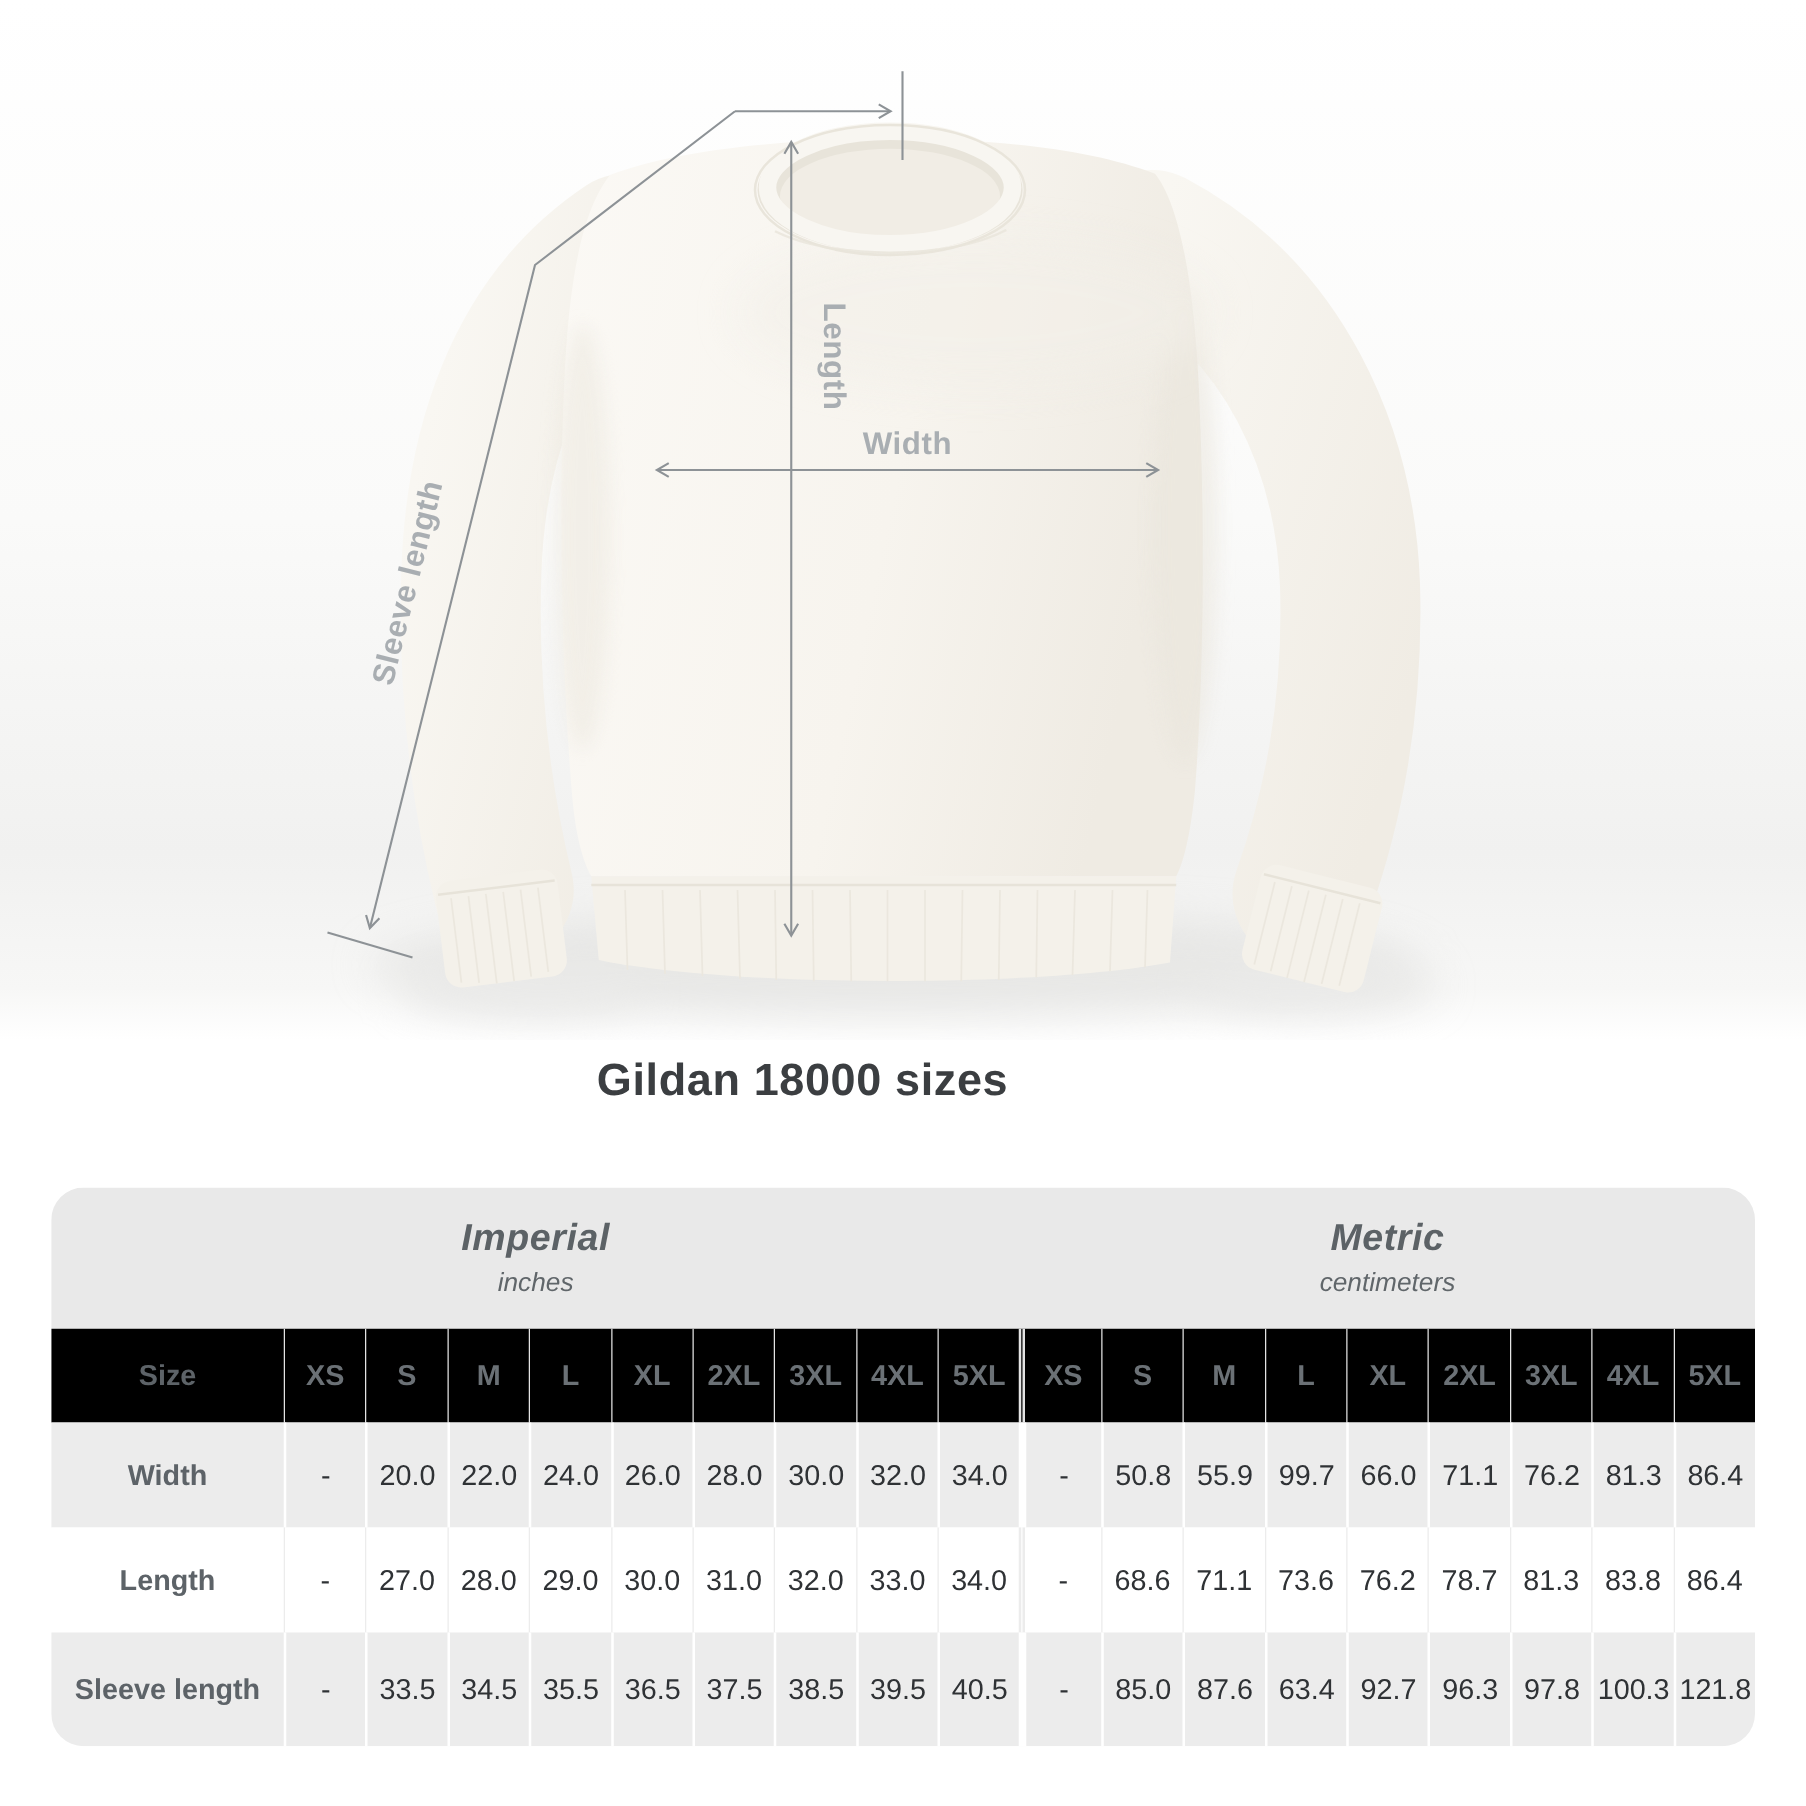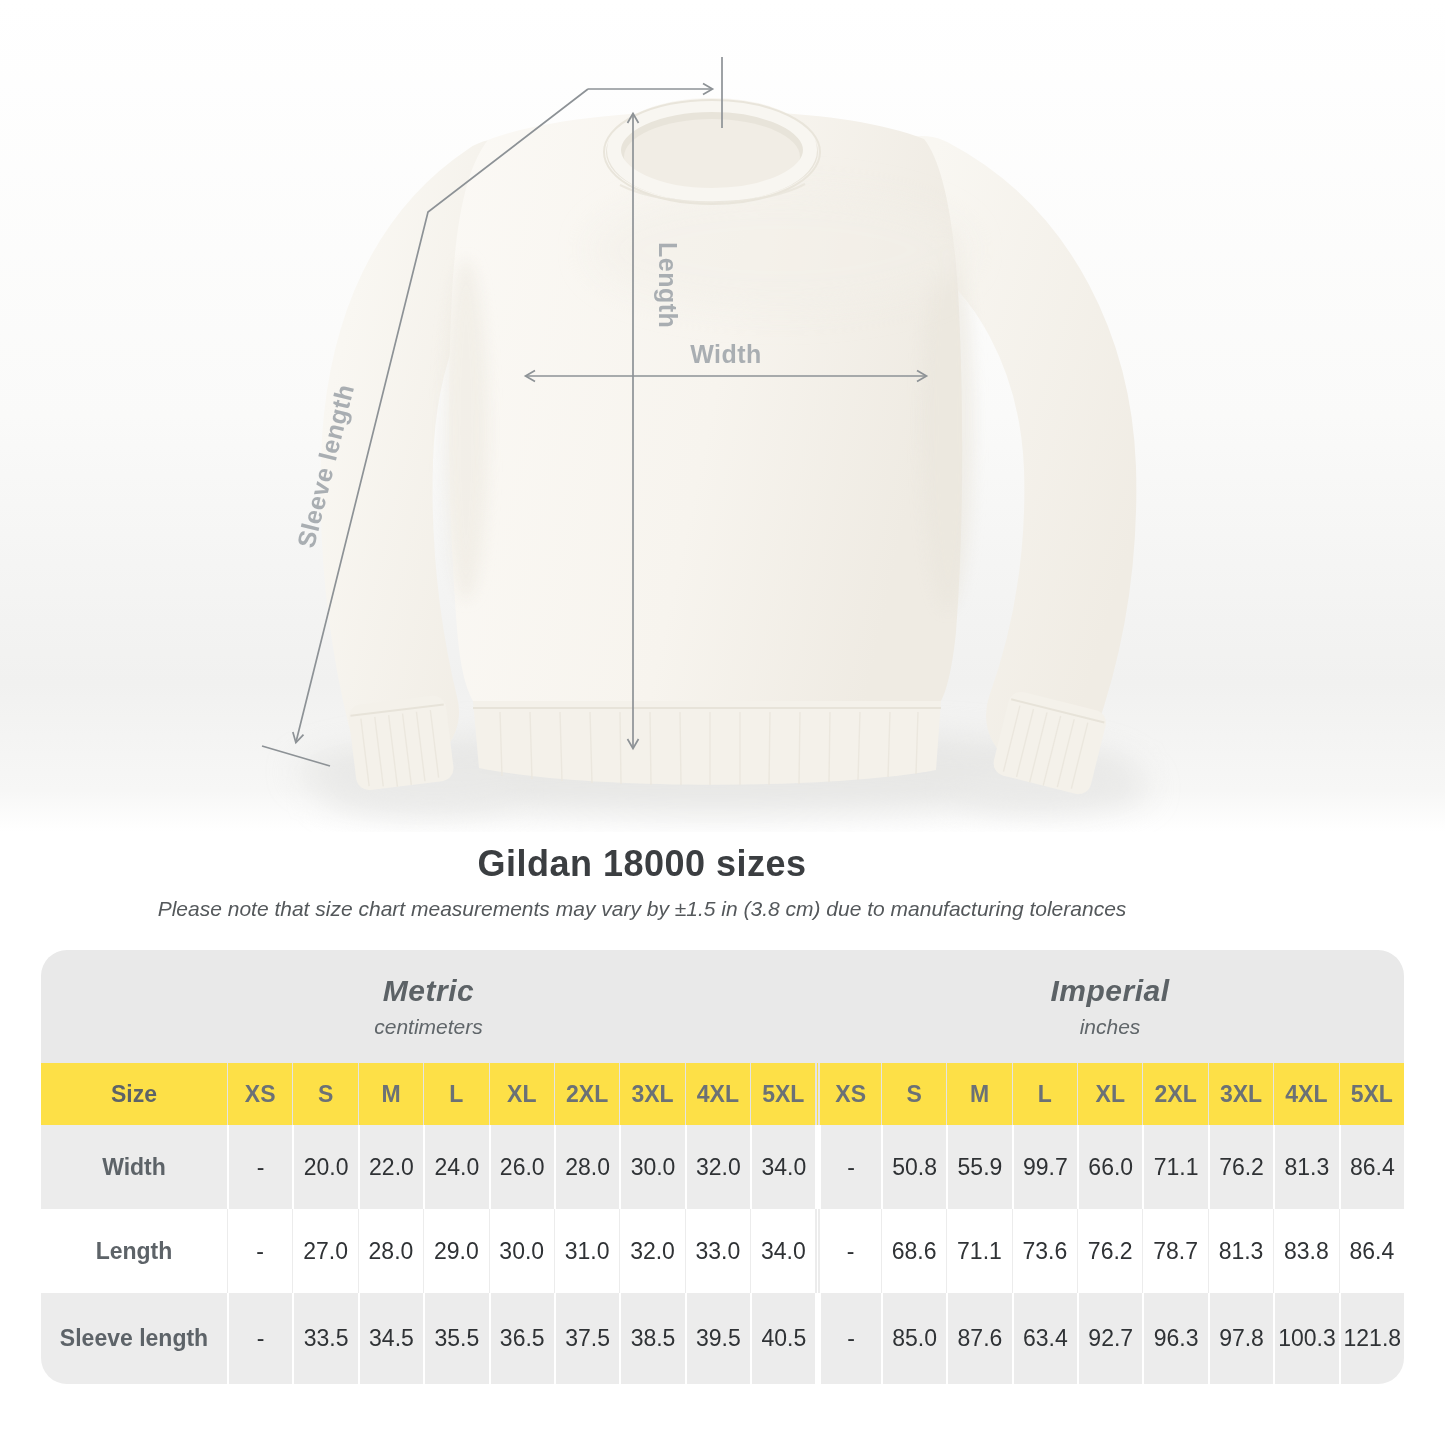--- a/index.html
+++ b/index.html
@@ -17,21 +17,21 @@
   .size-table{
     position:absolute;top:950px;left:41px;width:1363px;
     border-radius:26px;overflow:hidden;background:#ffffff;
   }
   .band-row{display:grid;grid-template-columns:775px 1fr;background:#e9e9e9;height:113px;}
   .band-cell{display:flex;flex-direction:column;align-items:center;justify-content:center;gap:7px;}
   .group-name{font-size:30px;font-weight:bold;font-style:italic;color:#5c6266;letter-spacing:.5px;}
   .group-unit{font-size:21px;font-style:italic;color:#60666a;}
 
   .header-row,.trow{display:grid;grid-template-columns:186px repeat(18,1fr);}
-  .header-row{height:62px;background:#fde047;}
+  .header-row{height:75px;background:#000000;}
   .trow{height:84px;}
   .trow.sleeve{height:91px;}
   .trow.shade{background:#ececec;}
   .trow.plain{background:#ffffff;}
 
   .cell{display:flex;align-items:center;justify-content:center;height:100%;}
   .hcell{font-size:23px;font-weight:bold;color:#6b7176;border-left:1px solid #e4e4e4;}
   .hcell.group-start{border-left:5px double #e4e4e4;}
   .size-head{font-size:23px;font-weight:bold;color:#5d6368;}
   .label-cell{font-size:23px;font-weight:bold;color:#5d6368;}
@@ -169,32 +169,31 @@
   </g>
   <g fill="#a9aeb2" font-family="Liberation Sans, DejaVu Sans, sans-serif" font-size="25" font-weight="bold" letter-spacing="0.5">
     <text transform="translate(659,242) rotate(90)">Length</text>
     <text x="726" y="363" text-anchor="middle">Width</text>
     <text transform="translate(334,468) rotate(-76)" text-anchor="middle">Sleeve length</text>
   </g>
 </svg>
 
 <div class="heading">
   <h1 class="page-title">Gildan 18000 sizes</h1>
-  <p class="size-note">Please note that size chart measurements may vary by ±1.5 in (3.8 cm) due to manufacturing tolerances</p>
 </div>
 
 <div class="size-table">
   <div class="band-row">
     <div class="band-cell">
+      <span class="group-name">Imperial</span>
+      <span class="group-unit">inches</span>
+    </div>
+    <div class="band-cell">
       <span class="group-name">Metric</span>
       <span class="group-unit">centimeters</span>
-    </div>
-    <div class="band-cell">
-      <span class="group-name">Imperial</span>
-      <span class="group-unit">inches</span>
     </div>
   </div>
   <div class="header-row">
     <div class="cell size-head">Size</div>
 
   <div class="cell hcell">XS</div>
       <div class="cell hcell">S</div>
       <div class="cell hcell">M</div>
       <div class="cell hcell">L</div>
       <div class="cell hcell">XL</div>

